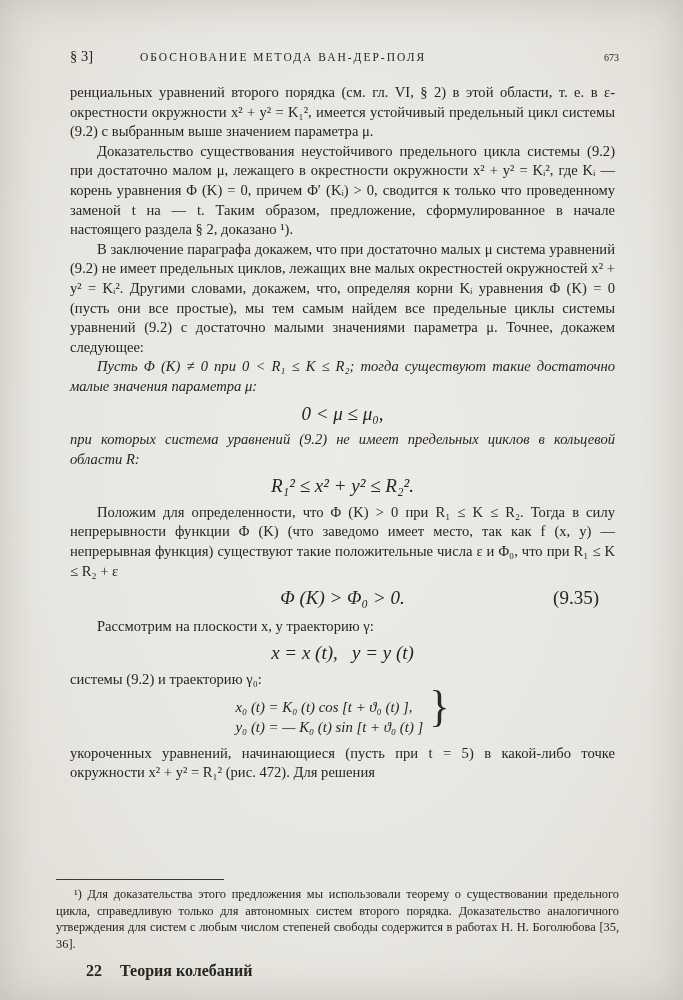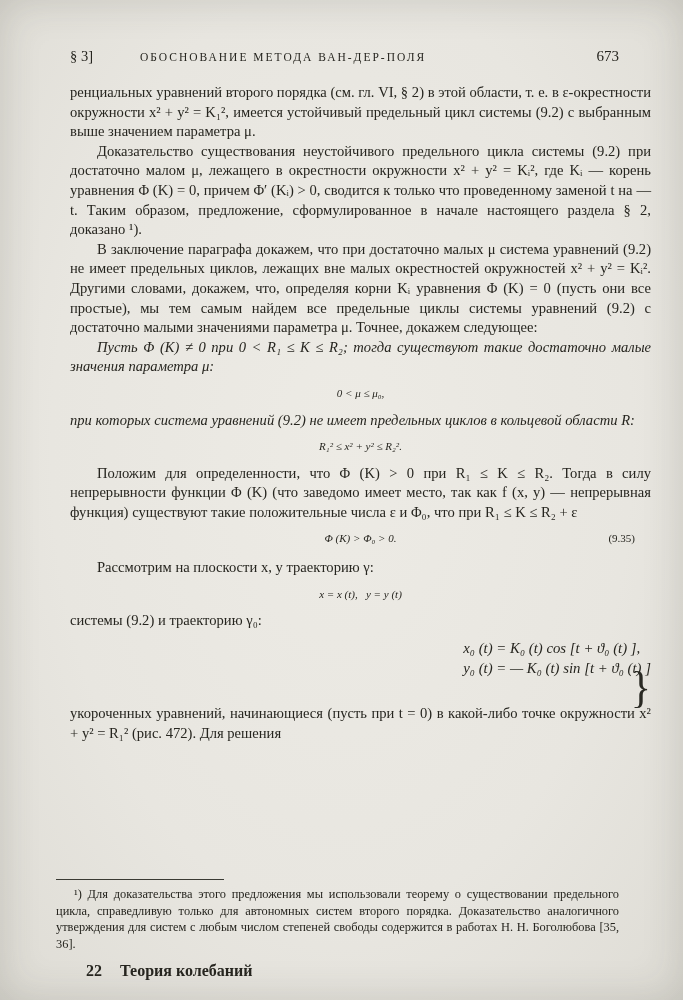--- a/index.html
+++ b/index.html
@@ -20,41 +20,40 @@
     display: flex; align-items: baseline;
     padding: 48px 64px 0 70px;
     font-size: 14px;
   }
   .section-marker { width: 70px; font-size: 14.5px; }
   .running-title {
     flex: 1; text-align: left;
     font-size: 11.5px; letter-spacing: 2px;
     white-space: nowrap;
   }
-  .page-number { width: 70px; text-align: right; font-size: 15px; }
+  .page-number { width: 70px; text-align: right; font-size: 10px; }
   .main-text {
-    padding: 18px 32px 0 70px;
+    padding: 18px 68px 0 70px;
     font-size: 14.6px; line-height: 19.6px;
   }
   .para { margin: 0; text-align: justify; }
   .indent { text-indent: 27px; }
   .italic { font-style: italic; }
   .equation {
     text-align: center; font-style: italic;
     margin: 7px 0; position: relative;
-    font-size: 11px;
+    font-size: 19px;
   }
   .eq-number {
     position: absolute; right: 16px; top: 0;
     font-style: normal;
   }
   .eq-system {
-    display: flex; justify-content: center; align-items: flex-end;
+    display: flex; justify-content: center; align-items: flex-start;
     margin: 7px 0;
-    flex-direction: column;
   }
   .eq-lines { font-style: italic; text-align: left; line-height: 20px; font-size: 14.8px; }
   .brace { font-size: 42px; font-weight: 300; margin-left: 6px; transform: scaleY(1.05); color: #2a2a24; }
   .gap-before { margin-top: 9px; }
   .bottom-area {
     position: absolute; left: 56px; right: 64px; bottom: 20px;
   }
   .footnote-rule {
     width: 168px; border-top: 1.2px solid #3a3a33;
     margin-bottom: 6px;
@@ -106,21 +105,21 @@
     <p class="para">системы (9.2) и траекторию γ₀:</p>
 
     <div class="eq-system">
       <div class="eq-lines">
         <div>x₀ (t) = K₀ (t) cos [t + ϑ₀ (t) ],</div>
         <div>y₀ (t) = — K₀ (t) sin [t + ϑ₀ (t) ]</div>
       </div>
       <span class="brace">}</span>
     </div>
 
-    <p class="para">укороченных уравнений, начинающиеся (пусть при t = 0) в какой-либо точке окружности x² + y² = R₁² (рис. 472). Для решения</p>
+    <p class="para">укороченных уравнений, начинающиеся (пусть при t = 5) в какой-либо точке окружности x² + y² = R₁² (рис. 472). Для решения</p>
   </div>
 
   <div class="bottom-area">
     <div class="footnote-rule"></div>
     <p class="footnote">¹) Для доказательства этого предложения мы использовали теорему о существовании предельного цикла, справедливую только для автономных систем второго порядка. Доказательство аналогичного утверждения для систем с любым числом степеней свободы содержится в работах Н. Н. Боголюбова [35, 36].</p>
     <div class="footer">
       <span class="sig">22</span>
       <span class="book-title">Теория колебаний</span>
     </div>
   </div>

